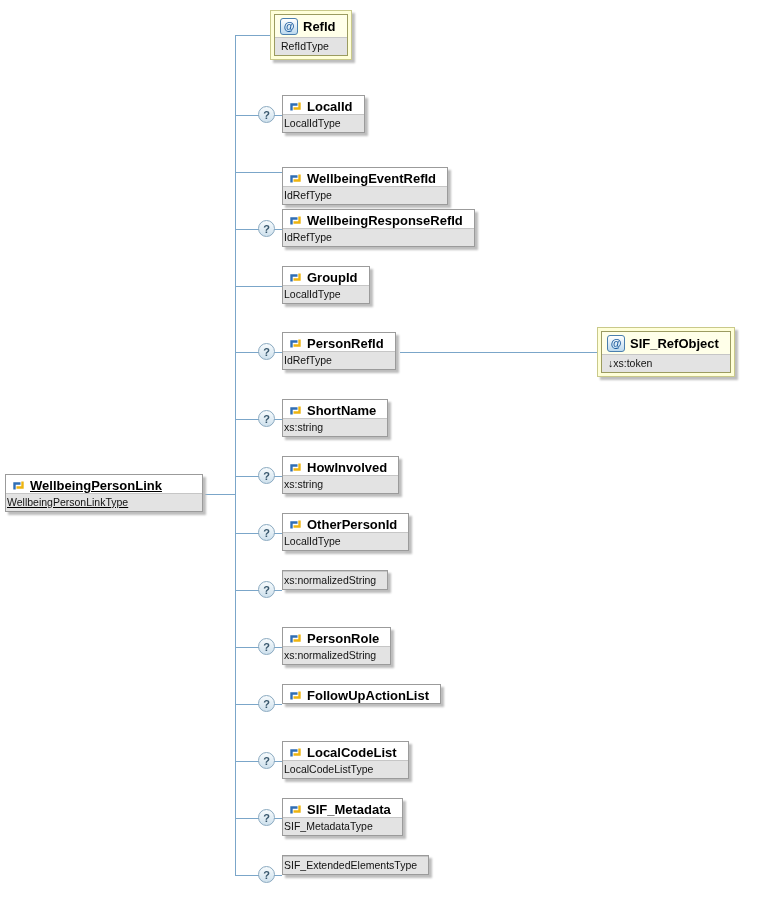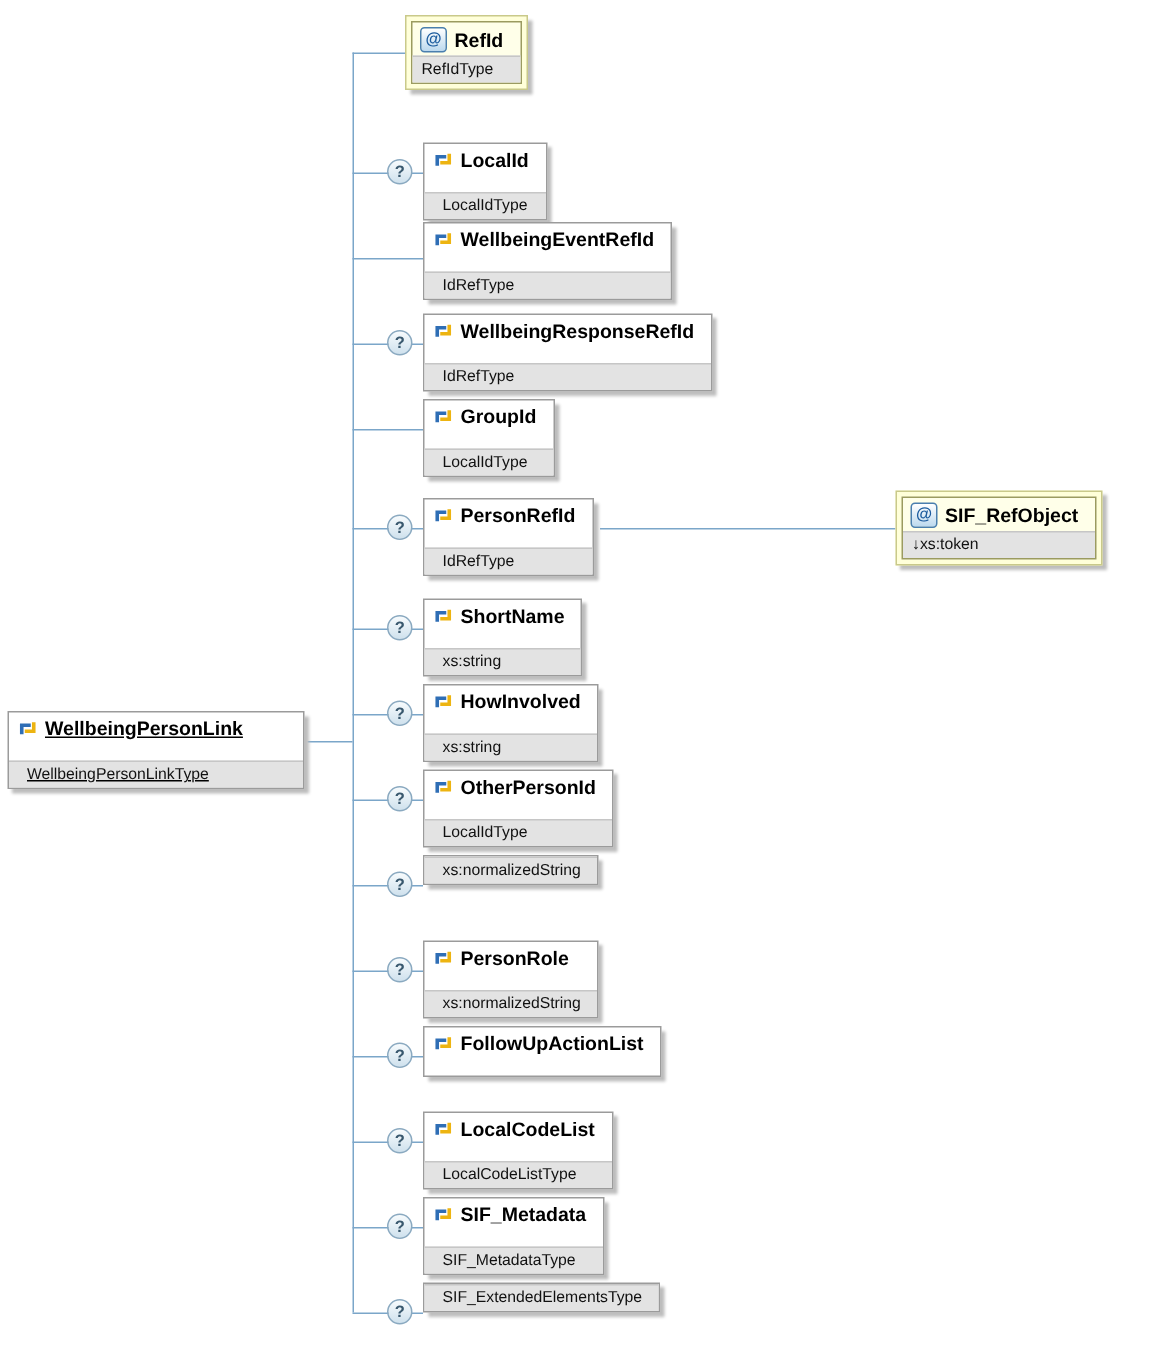--- a/index.html
+++ b/index.html
@@ -6,24 +6,24 @@
   .canvas{position:relative;width:782px;height:900px;background:#fff;overflow:hidden;
           font-family:"Liberation Sans",sans-serif;}
   
   .line{position:absolute;background:#7ba6c9;z-index:1;}
   .h{height:1px;}
   .v{width:1px;}
   
   .row{position:absolute;left:282px;z-index:2;}
   .ebox{display:inline-block;border:1px solid #9b9b9b;background:#fff;
         box-shadow:3px 3px 2px #bdbdbd;}
-  .ename{display:flex;align-items:center;gap:5px;padding:3px 11px 14px 6px;
+  .ename{display:flex;align-items:center;gap:5px;padding:3px 11px 0 6px;
          font-weight:bold;font-size:13px;color:#000;white-space:nowrap;line-height:15px;}
   .etype{background:#e3e3e3;border-top:1px solid #c6c6c6;font-size:10.5px;color:#111;
-         padding:2px 11px 3px 12px;white-space:nowrap;line-height:12px;}
+         padding:2px 11px 3px 1px;white-space:nowrap;line-height:12px;}
   .eicon{flex:0 0 auto;}
   
   .opt{position:absolute;left:-24px;top:11px;z-index:3;width:17px;height:17px;
        border-radius:50%;border:1px solid #8aa9c0;box-sizing:border-box;
        background:linear-gradient(#f7fbfd,#cfe1ed);color:#39586e;
        font-size:11px;font-weight:bold;display:flex;align-items:center;justify-content:center;}
   
   .abox{position:absolute;z-index:2;background:#ffffd9;border:1px solid #c9c98a;
         padding:3px;box-shadow:3px 3px 2px #bdbdbd;}
   .abox-inner{border:1px solid #9b9b60;background:#ffffe9;}
@@ -89,21 +89,21 @@
           <svg class="eicon" width="13" height="13" viewBox="0 0 13 13">
             <path d="M2.5 10.5 L2.5 4.5 L8.5 4.5" fill="none" stroke="#2f6eb5" stroke-width="2.4"></path>
             <path d="M10.5 2.5 L10.5 8.5 L4.5 8.5" fill="none" stroke="#edb411" stroke-width="2.4"></path>
           </svg>
           <span>LocalId</span>
         </div>
       <div class="etype">LocalIdType</div>
     </div>
   </div>
 
-  <div class="row" style="top:148px;">
+  <div class="row" style="top:167px;">
     <div class="ebox">
       <div class="ename">
           <svg class="eicon" width="13" height="13" viewBox="0 0 13 13">
             <path d="M2.5 10.5 L2.5 4.5 L8.5 4.5" fill="none" stroke="#2f6eb5" stroke-width="2.4"></path>
             <path d="M10.5 2.5 L10.5 8.5 L4.5 8.5" fill="none" stroke="#edb411" stroke-width="2.4"></path>
           </svg>
           <span>WellbeingEventRefId</span>
         </div>
       <div class="etype">IdRefType</div>
     </div>

